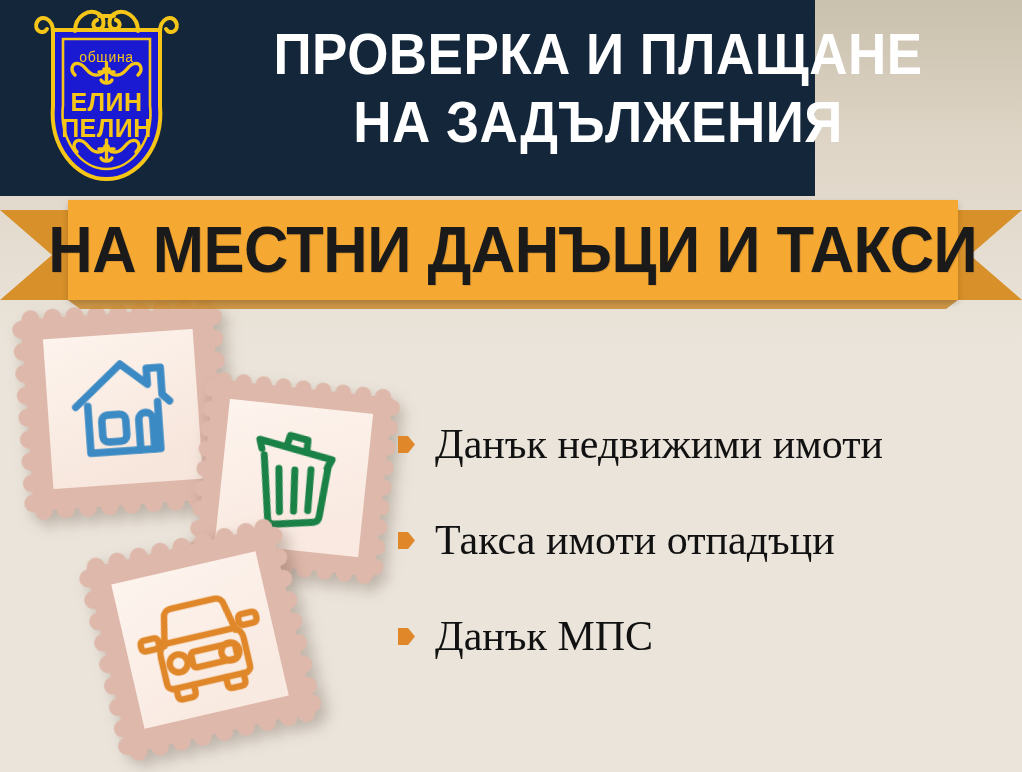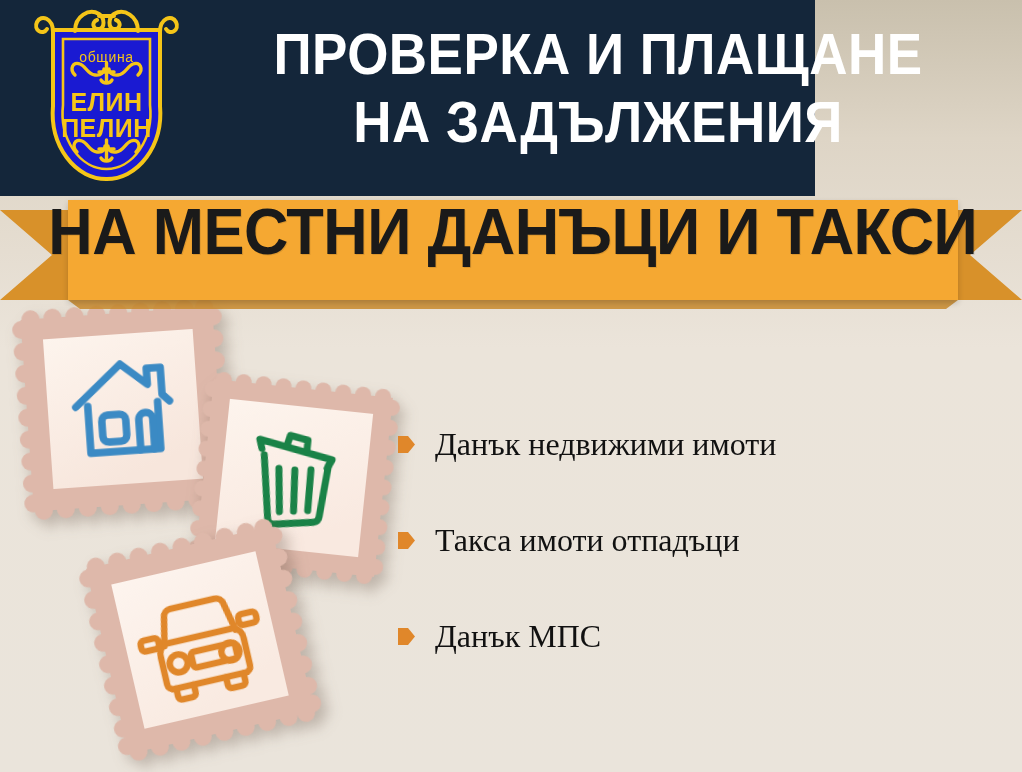--- a/index.html
+++ b/index.html
@@ -54,21 +54,21 @@
     clip-path:polygon(0 0,150px 0,98px 45px,150px 90px,0 90px);
   }
   .ribbon-shadow{
     position:absolute;left:68px;top:104px;width:890px;height:9px;
     background:#c98a2c;opacity:.85;
     clip-path:polygon(0 0,890px 0,878px 9px,12px 9px);
   }
   .ribbon-main{
     position:absolute;left:68px;top:4px;width:890px;height:100px;
     background:#f5a832;
-    display:flex;justify-content:center;
+    display:flex;align-items:center;justify-content:center;
     box-shadow:0 3px 6px rgba(0,0,0,.18);
   }
   .ribbon-text{
     color:#1a1a1a;
     font-family:"Liberation Sans",sans-serif;
     font-weight:bold;
     font-size:64px;
     line-height:64px;
     letter-spacing:-0.5px;
     transform:scaleX(0.96);
@@ -89,21 +89,21 @@
     display:flex;align-items:flex-start;
     margin-bottom:44px;
   }
   .list-item:last-child{margin-bottom:17px;}
   .bullet{
     flex:0 0 auto;width:17px;height:19px;margin-top:17px;margin-right:20px;
   }
   .bullet svg{display:block;width:17px;height:19px;}
   .list-label{
     font-family:"Liberation Serif","DejaVu Serif",serif;
-    font-size:32px;
+    font-size:42px;
     line-height:52px;
     color:#111111;
     white-space:nowrap;
   }
 </style>
 </head>
 <body>
 
 <div id="poster">
 

